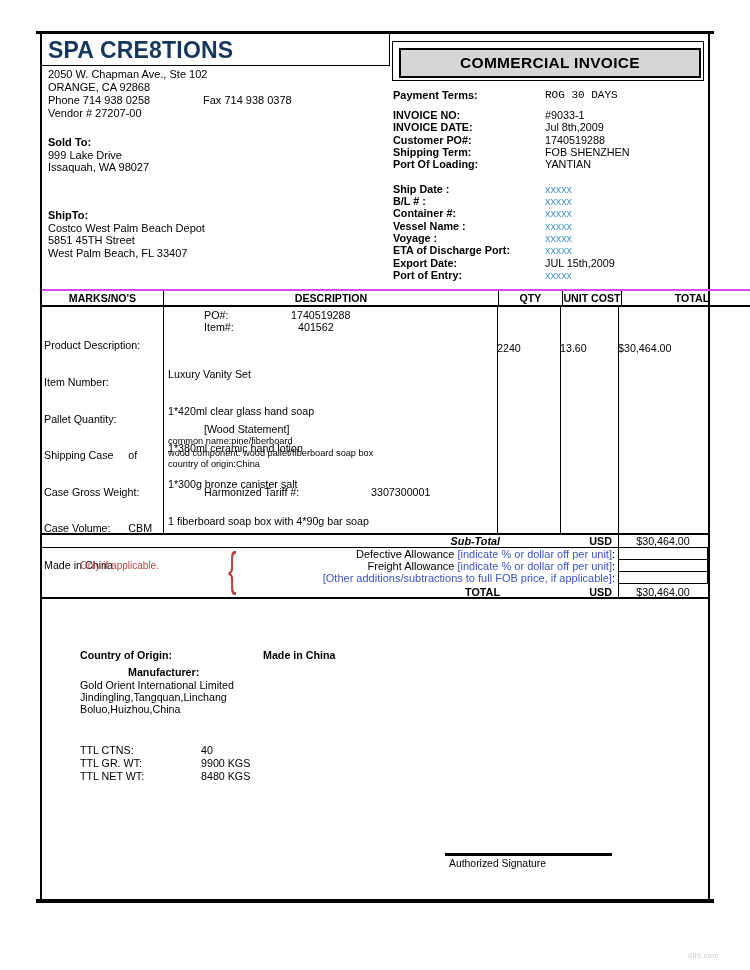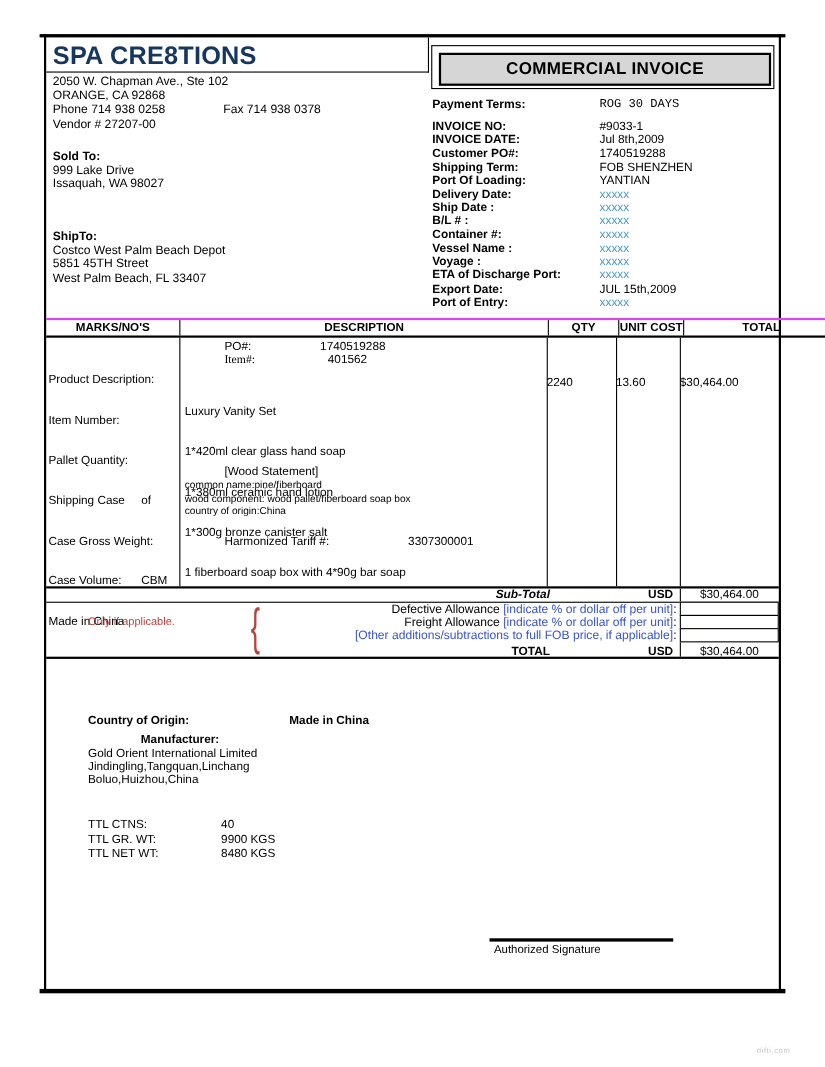--- a/index.html
+++ b/index.html
@@ -68,21 +68,20 @@
   </div>
 
   <div class="a lbl11" style="left:393px;top:89px;">Payment Terms:</div>
   <div class="a val11" style="left:545px;top:89px;">ROG 30 DAYS</div>
 
   <div class="a irow" style="top:109px"><span class="ilabel">INVOICE NO:</span><span>#9033-1</span></div>
   <div class="a irow" style="top:121px"><span class="ilabel">INVOICE DATE:</span><span>Jul 8th,2009</span></div>
   <div class="a irow" style="top:134px"><span class="ilabel">Customer PO#:</span><span>1740519288</span></div>
   <div class="a irow" style="top:146px"><span class="ilabel">Shipping Term:</span><span>FOB SHENZHEN</span></div>
   <div class="a irow" style="top:158px"><span class="ilabel">Port Of Loading:</span><span>YANTIAN</span></div>
-  <div class="a irow" style="top:171px"><span class="ilabel">Delivery Date:</span><span class="blue">xxxxx</span></div>
   <div class="a irow" style="top:183px"><span class="ilabel">Ship Date  :</span><span class="blue">xxxxx</span></div>
   <div class="a irow" style="top:195px"><span class="ilabel">B/L # :</span><span class="blue">xxxxx</span></div>
   <div class="a irow" style="top:207px"><span class="ilabel">Container #:</span><span class="blue">xxxxx</span></div>
   <div class="a irow" style="top:220px"><span class="ilabel">Vessel Name :</span><span class="blue">xxxxx</span></div>
   <div class="a irow" style="top:232px"><span class="ilabel">Voyage :</span><span class="blue">xxxxx</span></div>
   <div class="a irow" style="top:244px"><span class="ilabel">ETA of Discharge Port:</span><span class="blue">xxxxx</span></div>
   <div class="a irow" style="top:257px"><span class="ilabel">Export Date:</span><span>JUL 15th,2009</span></div>
   <div class="a irow" style="top:269px"><span class="ilabel">Port of Entry:</span><span class="blue">xxxxx</span></div>
 
   <div class="a addrblock" style="left:48px;top:136px;width:300px;">
@@ -114,21 +113,21 @@
     <div>Product Description:</div>
     <div>Item Number:</div>
     <div>Pallet Quantity:</div>
     <div>Shipping Case     of</div>
     <div>Case Gross Weight:</div>
     <div>Case Volume:      CBM</div>
     <div>Made in China</div>
   </div>
 
   <div class="a t10" style="left:168px;top:309px;"><span style="display:inline-block;width:87px;">PO#:</span><span>1740519288</span></div>
-  <div class="a t10" style="left:168px;top:321px;"><span style="display:inline-block;width:94px;font-family:Liberation Serif, serif;">Item#:</span><span>401562</span></div>
+  <div class="a t10" style="left:168px;top:321px;"><span style="display:inline-block;width:94px;">Item#:</span><span>401562</span></div>
   <div class="a dlines">
     <div>Luxury Vanity Set</div>
     <div>1*420ml clear glass hand soap</div>
     <div>1*380ml ceramic hand lotion</div>
     <div>1*300g bronze canister salt</div>
     <div>1 fiberboard soap box with 4*90g bar soap</div>
   </div>
   <div class="a t10" style="left:168px;top:423px;">[Wood Statement]</div>
   <div class="a wood">
     <div>common name:pine/fiberboard</div>

